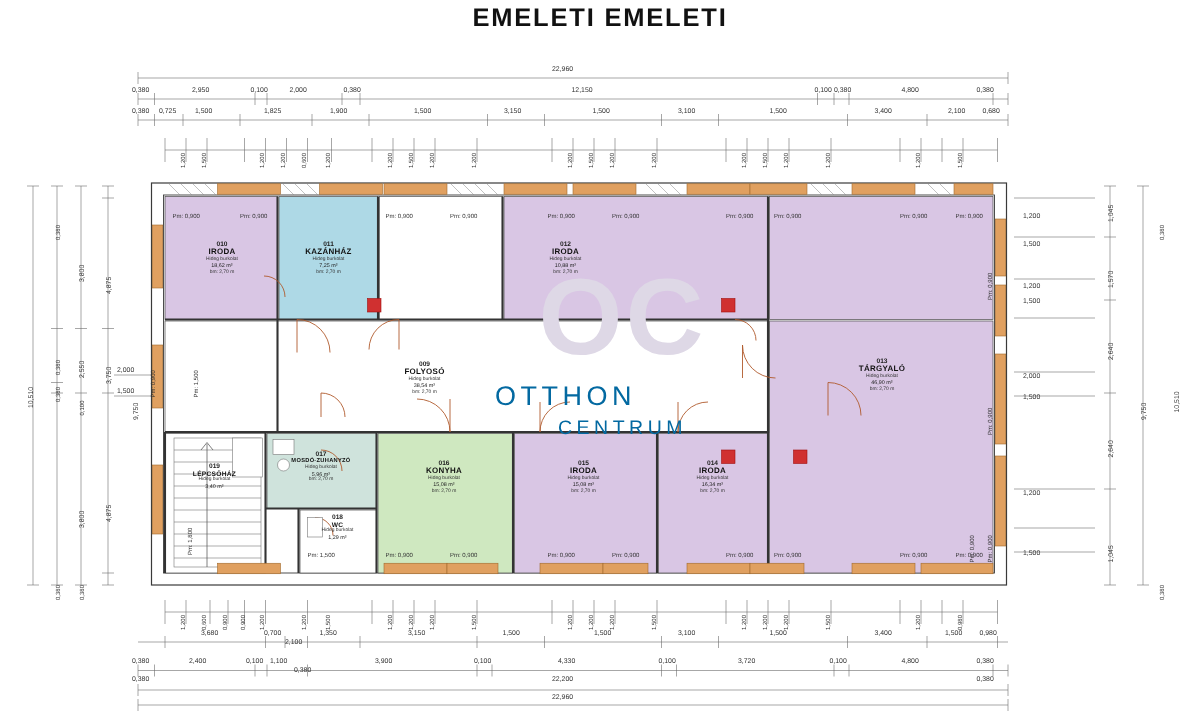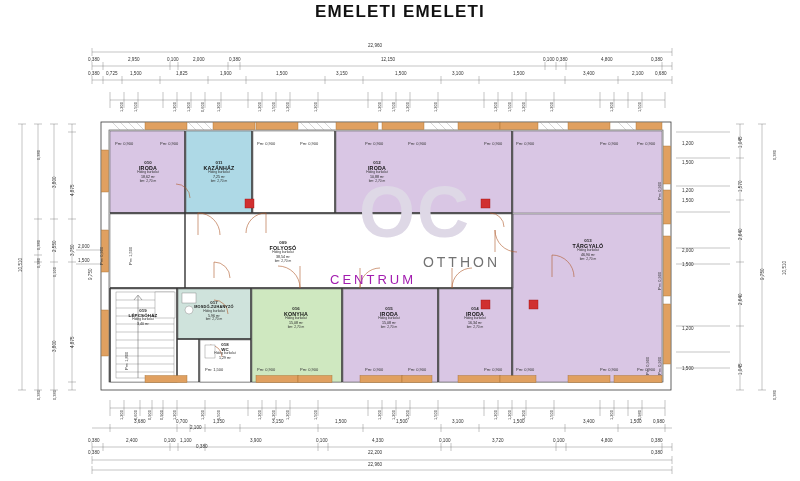--- a/index.html
+++ b/index.html
@@ -47,22 +47,22 @@
   
   .wm{
     position:absolute;left:330px;top:140px;width:170px;height:205px;
     pointer-events:none;
   }
   .wm .oc{
     font-size:72px;font-weight:bold;color:#ded8e6;
     letter-spacing:2px;text-align:center;line-height:1;
     margin-top:36px;
   }
-  .wm .t1{font-size:14px;color:#737373;text-align:right;letter-spacing:3px;margin-top:6px;}
-  .wm .t2{font-size:13px;color:#a21caf;letter-spacing:3px;margin-top:2px;}
+  .wm .t1{font-size:18px;color:#0369a1;text-align:left;letter-spacing:3px;margin-top:6px;}
+  .wm .t2{font-size:13px;color:#0369a1;text-align:center;letter-spacing:3px;margin-top:2px;}
 </style>
 </head>
 <body>
 
 <div class="title">EMELETI EMELETI</div>
 
 <svg id="plan" viewBox="0 0 800 481" xmlns="http://www.w3.org/2000/svg">
 
   <g stroke="#6b6b6b" stroke-width="0.4" fill="none">
 

